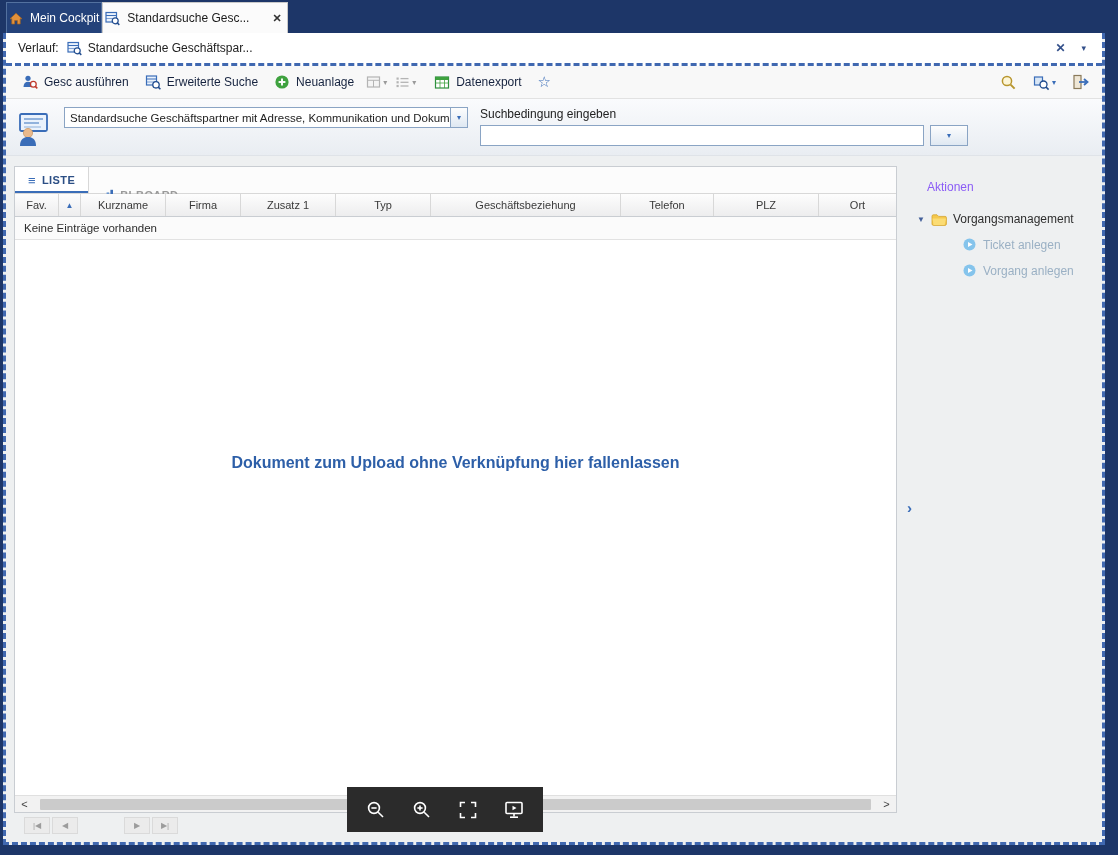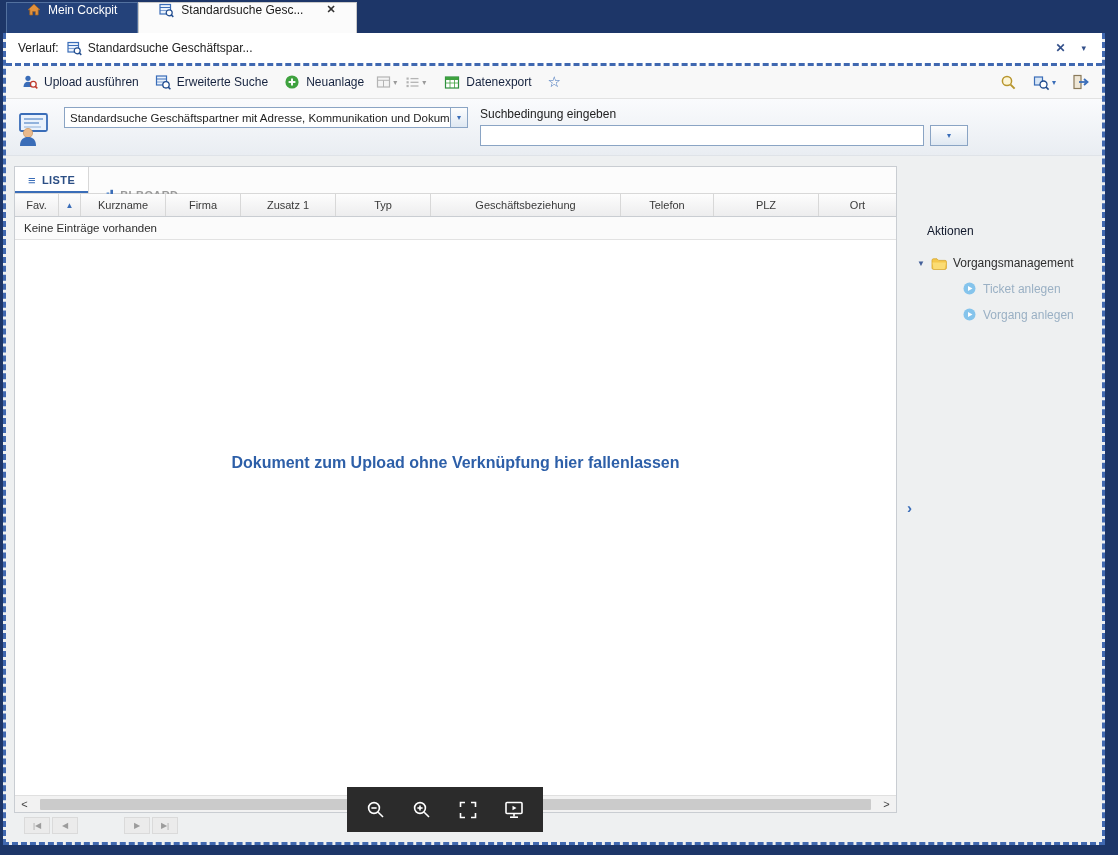--- a/index.html
+++ b/index.html
@@ -5,21 +5,21 @@
   * { box-sizing: border-box; margin: 0; padding: 0; }
   body {
     width: 1118px; height: 855px; position: relative; overflow: hidden;
     background: #1d3668;
     font-family: "Liberation Sans", sans-serif;
     font-size: 12px; color: #222;
   }
   
   .tabbar { position: absolute; top: 0; left: 0; width: 1118px; height: 33px;
     display: flex; align-items: stretch; padding-left: 6px; }
-  .wtab { display: flex; gap: 7px; padding: 0 20px;
+  .wtab { display: flex; align-items: center; gap: 7px; padding: 0 2px;
     font-size: 12px; margin-top: 2px; cursor: default; }
   .wtab.inactive { background: #24427a; border: 1px solid #53719f; border-bottom: none; color: #fff; }
   .wtab.active { background: #fbfbfb; color: #1a1a1a; border: 1px solid #c9c9c9; border-bottom: none; min-width: 186px; }
   .tab-close { margin-left: 16px; font-weight: bold; font-size: 11px; color: #333; }
   
   .frame-wrap { position: absolute; left: 3px; top: 33px; width: 1102px; height: 812px; background: #fff; }
   .frame { width: 100%; height: 100%;
     border-left: 3px dashed #4068b0; border-right: 3px dashed #4068b0; border-bottom: 3px dashed #4068b0;
     background: #eef0f1; display: flex; flex-direction: column; }
   
@@ -94,21 +94,21 @@
   .pager { margin-top: 4px; display: flex; gap: 2px; padding-left: 10px; align-items: center; }
   .pg-btn { min-width: 26px; height: 17px; background: #ebebeb; border: 1px solid #dadada;
     color: #9c9c9c; font-size: 8px; display: flex; align-items: center; justify-content: center; }
   .pg-gap { margin-left: 44px; }
   
   .zoom-toolbar { position: absolute; left: 341px; bottom: 10px; width: 196px; height: 45px;
     background: #2b2b2b; display: flex; align-items: center; justify-content: space-evenly; z-index: 6; }
   .zbtn { display: flex; align-items: center; justify-content: center; width: 34px; height: 34px; }
   
   .right-panel { width: 205px; flex: 0 0 auto; position: relative; padding-top: 14px; }
-  .ap-title { margin-left: 30px; font-size: 12px; color: #0f172a; margin-top: 44px; }
+  .ap-title { margin-left: 30px; font-size: 12px; color: #8b5cf6; }
   .tree { margin-top: 18px; }
   .tree-group { display: flex; align-items: center; gap: 6px; margin-left: 20px; font-size: 12px; color: #2e2e2e; }
   .expander { color: #44609a; font-size: 8px; }
   .tree-item { display: flex; gap: 7px; margin: 12px 0 0 66px; font-size: 12px; color: #9ab0c4; }
   .panel-chevron { position: absolute; left: 10px; top: 333px; color: #3a6db8; font-size: 15px; font-weight: bold; }
 </style>
 </head>
 <body>
 
 <div class="tabbar">
@@ -152,21 +152,21 @@
   </div>
 
   <div class="toolbar">
     <div class="tbtn">
       <svg width="16" height="16" viewBox="0 0 16 16">
         <circle cx="6" cy="4.3" r="2.6" fill="#3a6db8"></circle>
         <path d="M1.5 13 C1.5 9.5 3.5 7.8 6 7.8 C8.5 7.8 10.5 9.5 10.5 13 Z" fill="#3a6db8"></path>
         <circle cx="11.3" cy="10.3" r="2.9" fill="#fff" fill-opacity="0.85" stroke="#c0392b" stroke-width="1.3"></circle>
         <line x1="13.3" y1="12.4" x2="15.3" y2="14.4" stroke="#c0392b" stroke-width="1.5"></line>
       </svg>
-      <span>Upload ausführen</span>
+      <span>Gesc ausführen</span>
     </div>
     <div class="tbtn">
       <svg width="16" height="16" viewBox="0 0 16 16">
         <rect x="1.5" y="2" width="10" height="9" fill="#eaf2fc" stroke="#3a6db8" stroke-width="1.2"></rect>
         <line x1="1.5" y1="5" x2="11.5" y2="5" stroke="#3a6db8" stroke-width="1"></line>
         <line x1="1.5" y1="8" x2="11.5" y2="8" stroke="#3a6db8" stroke-width="0.6"></line>
         <circle cx="11" cy="10.8" r="3.2" fill="#fff" stroke="#1f4b8e" stroke-width="1.3"></circle>
         <line x1="13.3" y1="13.1" x2="15.4" y2="15.2" stroke="#1f4b8e" stroke-width="1.6"></line>
       </svg>
       <span>Erweiterte Suche</span>

